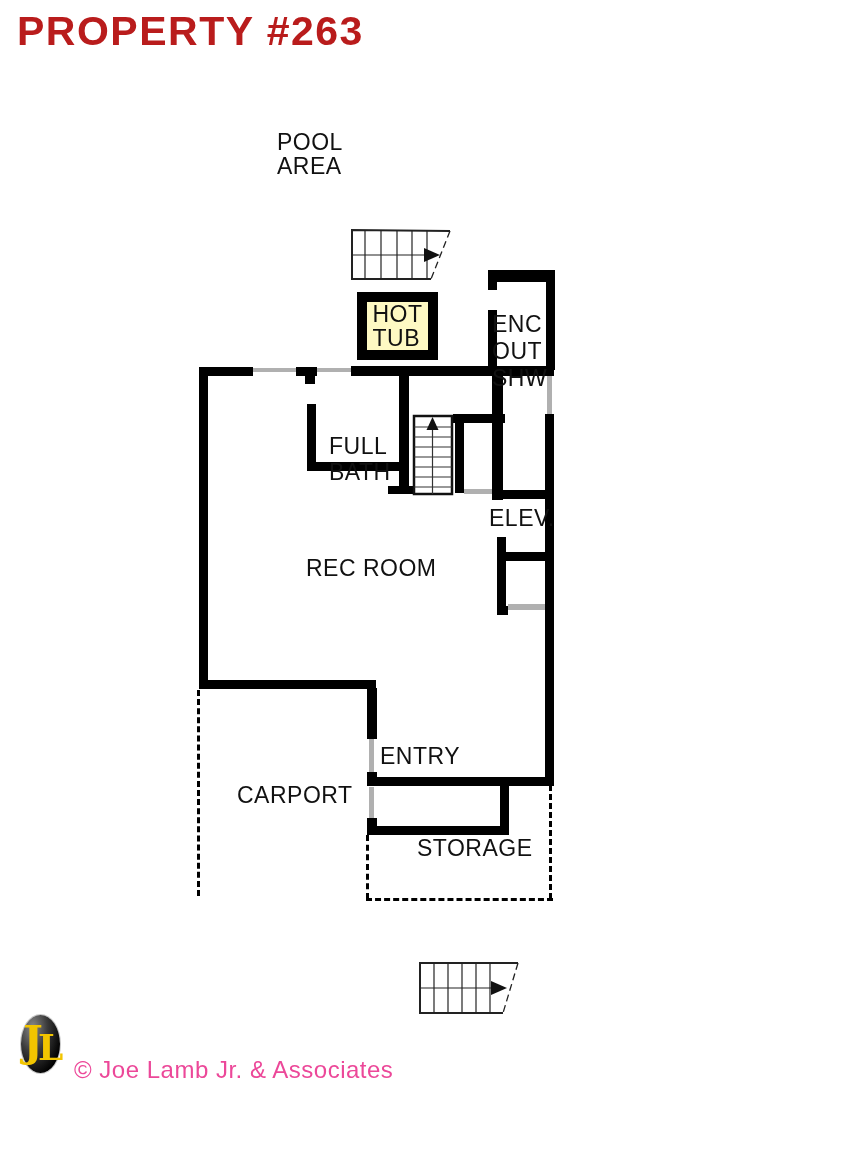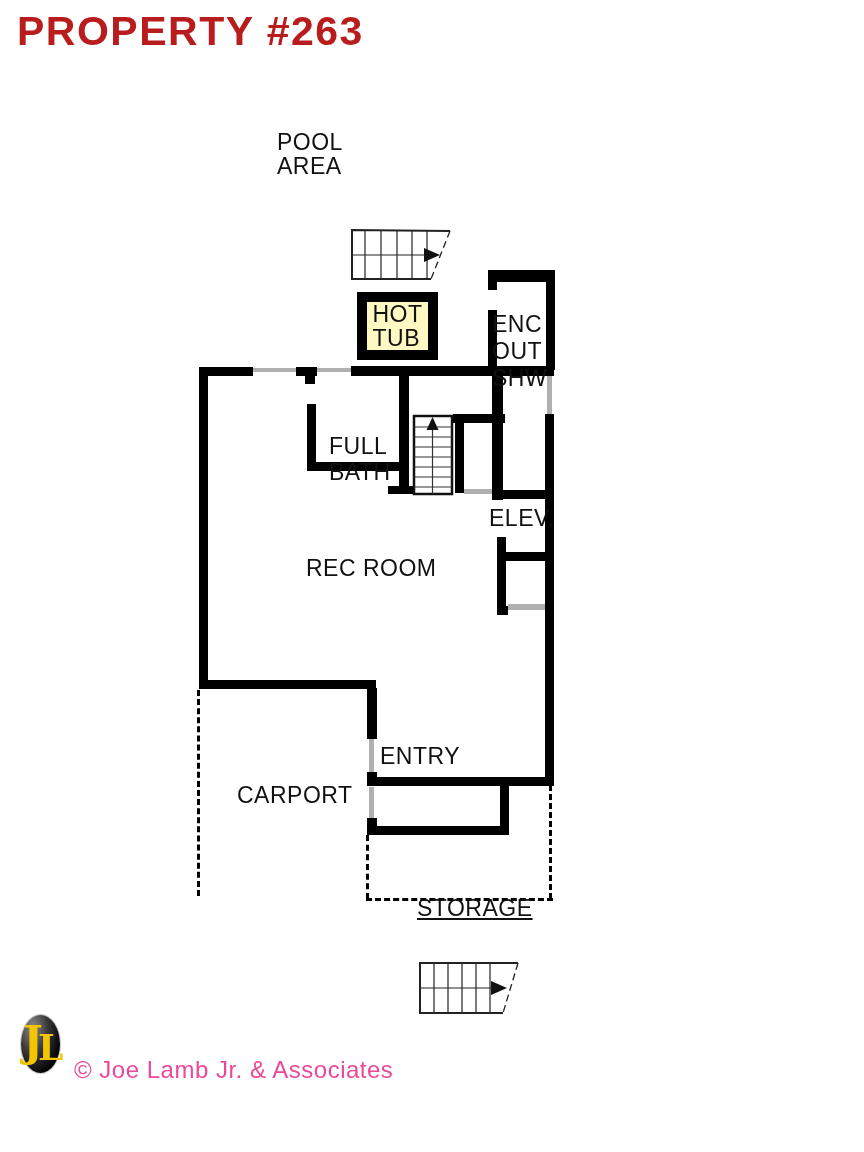--- a/index.html
+++ b/index.html
@@ -154,21 +154,21 @@
   </div>
 
   <div class="lbl center" style="left:472px;top:506px;width:68px;margin-left:17px;">ELEV.</div>
 
   <div class="lbl" style="left:306px;top:556px;">REC ROOM</div>
 
   <div class="lbl" style="left:380px;top:744px;">ENTRY</div>
 
   <div class="lbl" style="left:237px;top:783px;">CARPORT</div>
 
-  <div class="lbl" style="left:417px;top:896px;text-decoration:underline;">STORAGE</div>
+  <div class="lbl" style="left:417px;top:836px;">STORAGE</div>
 
   <svg style="left:418px;top:960px;" width="104" height="56" viewBox="0 0 104 56">
     <path d="M100,3 L2,3 L2,53 L85,53" fill="none" stroke="#222" stroke-width="2"></path>
     <line x1="100" y1="3" x2="85" y2="53" stroke="#222" stroke-width="1.3" stroke-dasharray="7 4"></line>
     <g stroke="#222" stroke-width="1.2">
       <line x1="16" y1="3" x2="16" y2="53"></line>
       <line x1="30" y1="3" x2="30" y2="53"></line>
       <line x1="44" y1="3" x2="44" y2="53"></line>
       <line x1="58" y1="3" x2="58" y2="53"></line>
       <line x1="72" y1="3" x2="72" y2="53"></line>

